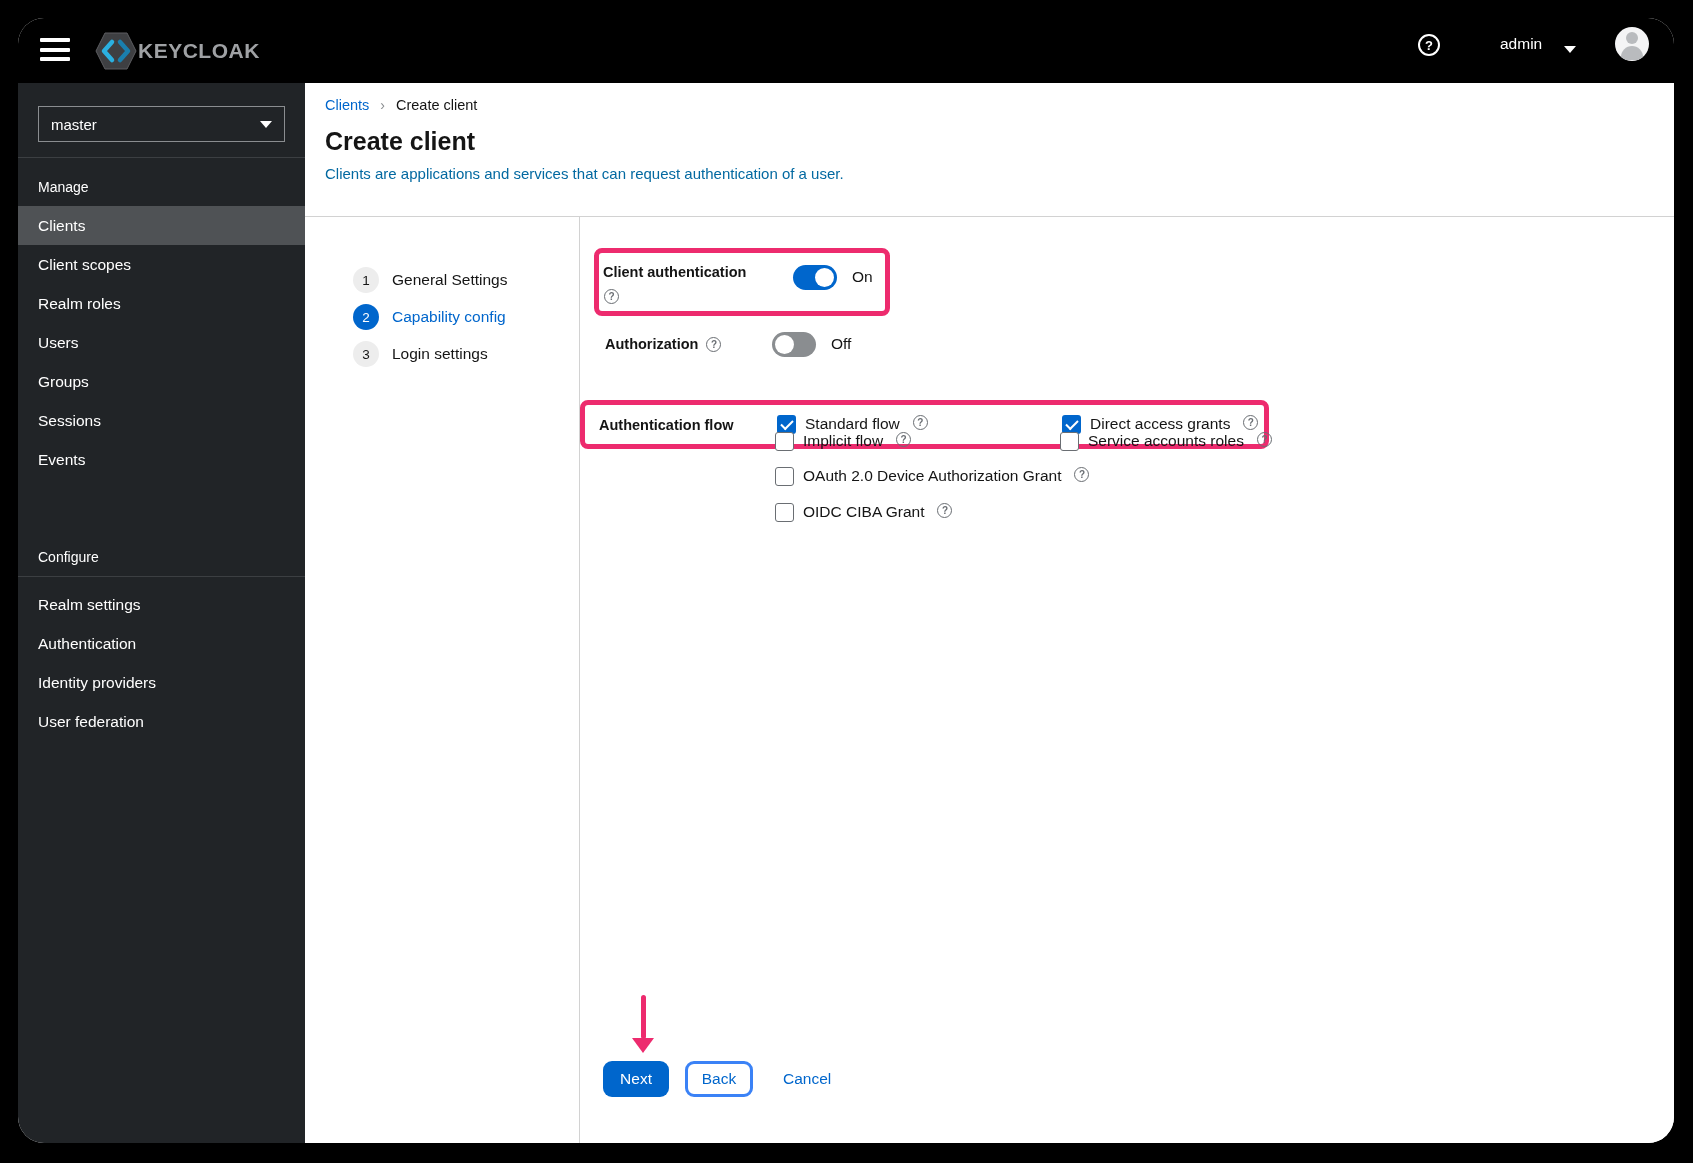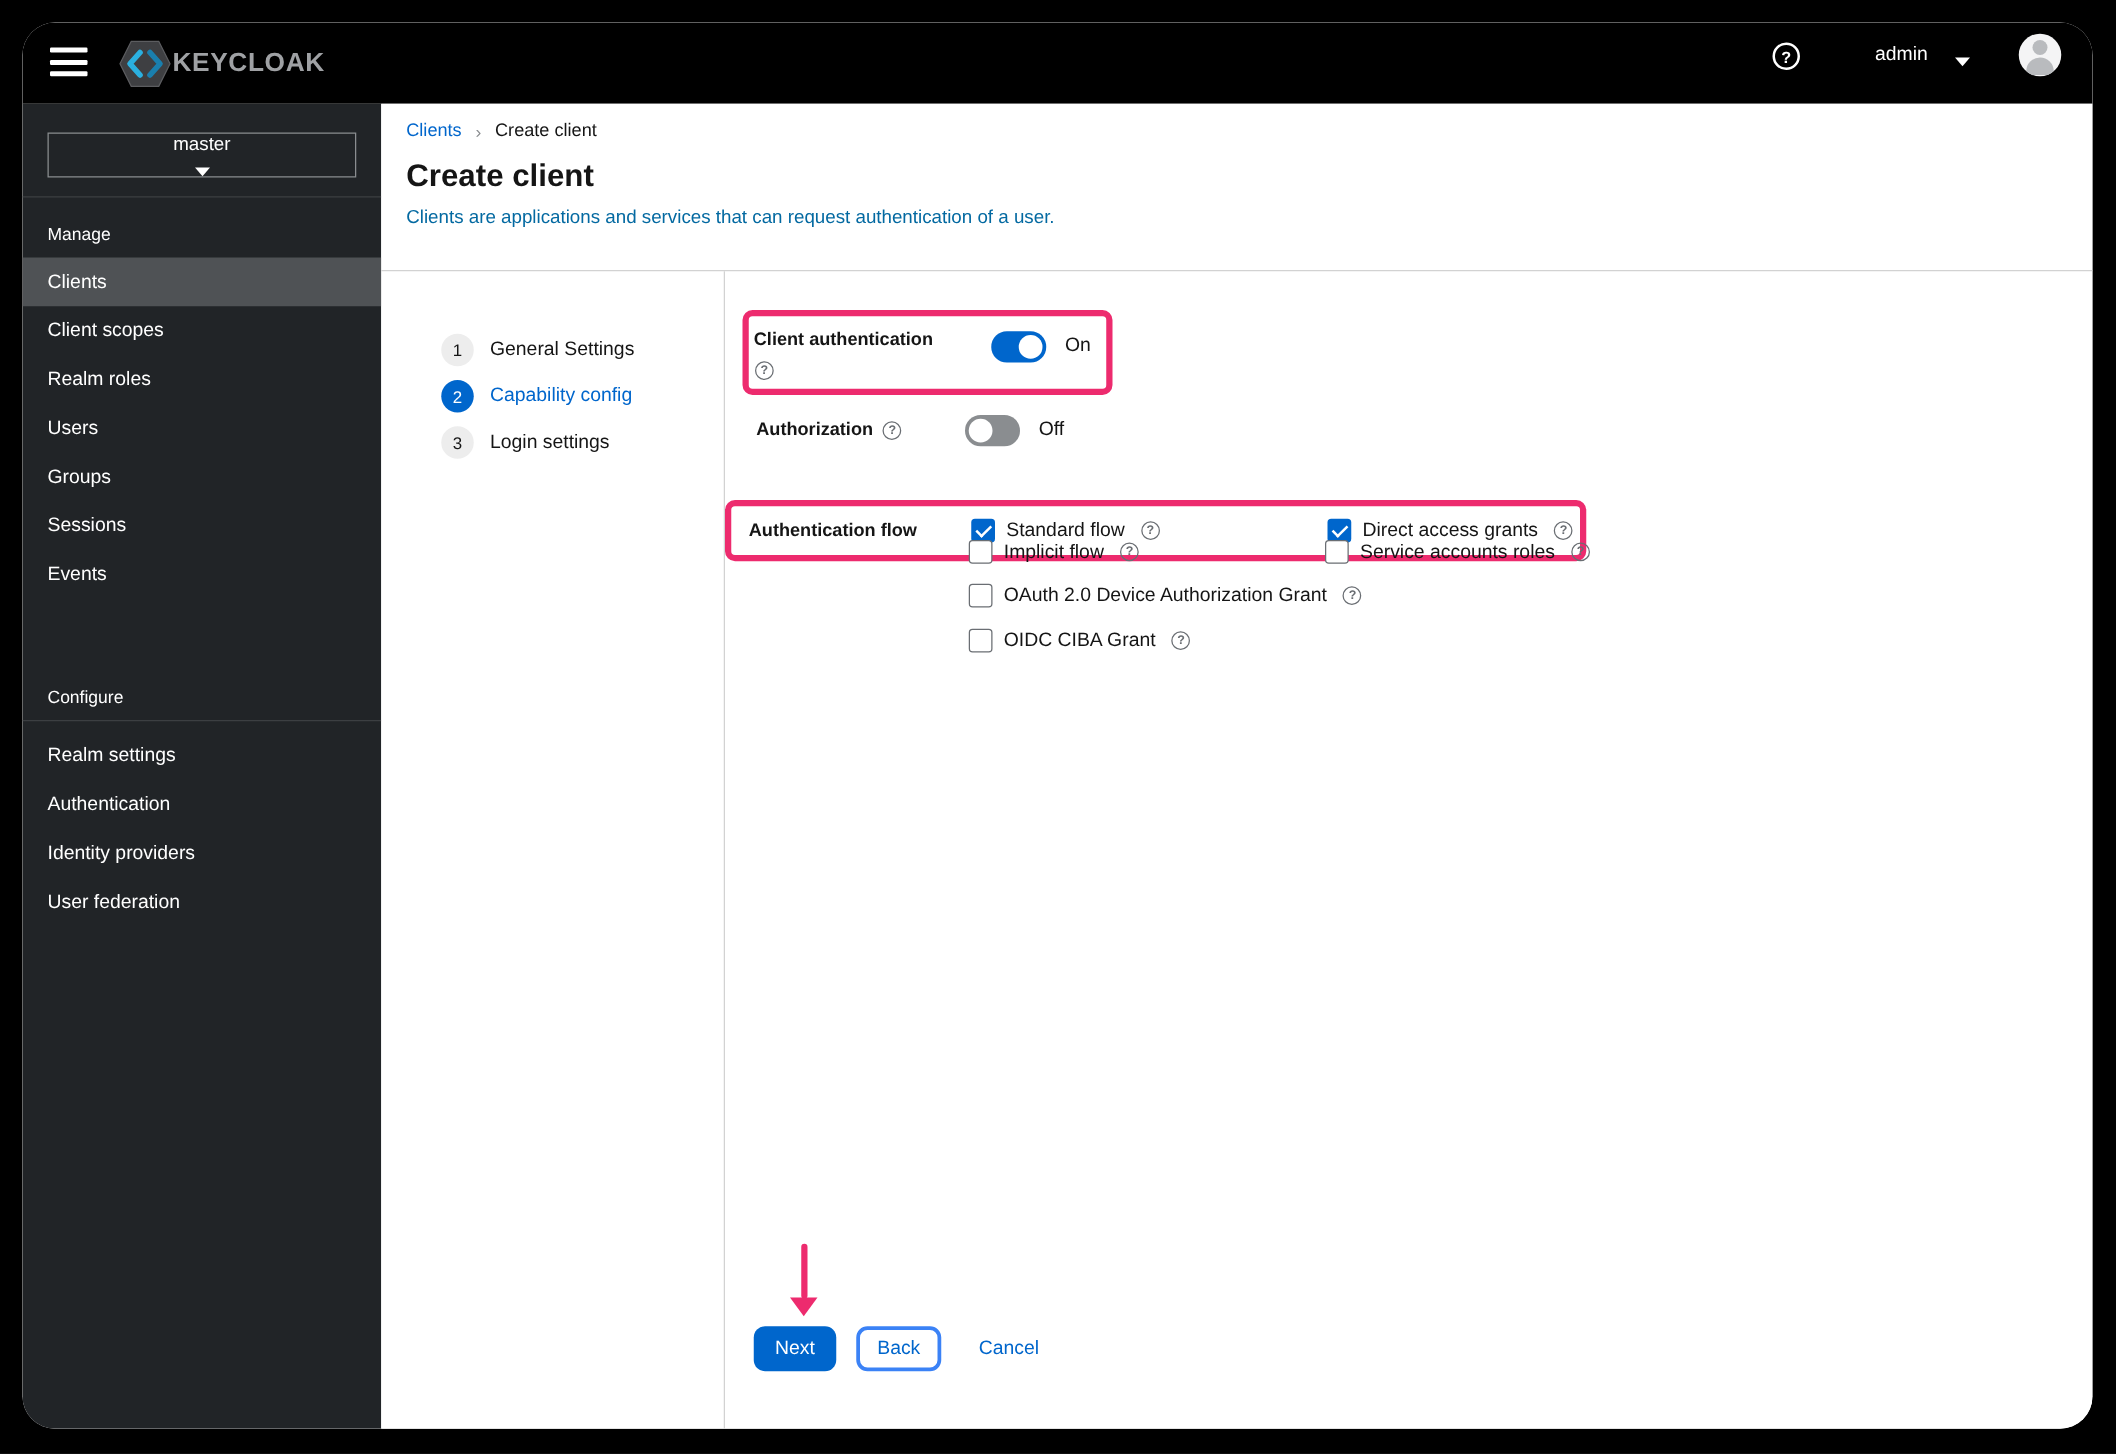--- a/index.html
+++ b/index.html
@@ -15,21 +15,21 @@
   .mast-help { position:absolute; left:1400px; top:16px; width:22px; height:22px; border:2px solid #fff; border-radius:50%; color:#fff; font-size:13px; font-weight:700; text-align:center; line-height:19px; cursor:pointer; }
   .mast-help::before { content:"?"; }
   .mast-user { position:absolute; left:1482px; top:17px; color:#fff; font-size:15.5px; cursor:pointer; }
   .mast-caret { position:absolute; left:1546px; top:28px; width:0; height:0; border-left:6px solid transparent; border-right:6px solid transparent; border-top:7px solid #fff; cursor:pointer; }
   .mast-avatar { position:absolute; left:1597px; top:9px; width:34px; height:34px; border-radius:50%; background:#f4f4f5; overflow:hidden; cursor:pointer; }
   .mast-avatar::before { content:""; position:absolute; top:5px; left:50%; transform:translateX(-50%); width:12px; height:12px; border-radius:50%; background:#b9bbbe; }
   .mast-avatar::after { content:""; position:absolute; top:19px; left:50%; transform:translateX(-50%); width:22px; height:14px; border-radius:11px 11px 0 0; background:#b9bbbe; }
 
   
   .sidebar { position:absolute; left:0; top:65px; width:287px; bottom:0; background:#212427; color:#fff; }
-  .realm-select { margin:23px 20px 0 20px; height:36px; border:1px solid #8a8d90; display:flex; align-items:center; justify-content:space-between; padding:0 12px; font-size:15px; cursor:pointer;flex-direction:column; }
+  .realm-select { margin:23px 20px 0 20px; height:36px; border:1px solid #8a8d90; display:flex; align-items:center; justify-content:space-between; padding:0 12px; font-size:15px; cursor:pointer; }
   .realm-caret { width:0; height:0; border-left:6px solid transparent; border-right:6px solid transparent; border-top:7px solid #fff; }
   .side-divider { margin-top:15px; border-top:1px solid #3c3f42; }
   .nav-section-title { padding:21px 0 11px 20px; font-size:14px; color:#fff; }
   .nav-item { height:39px; line-height:39px; padding-left:20px; font-size:15.5px; cursor:pointer; }
   .nav-item.selected { background:#4f5255; }
   .section-configure { margin-top:49px; }
   .section-configure .side-divider { margin-top:0; }
 
   
   .main { position:absolute; left:287px; top:65px; right:0; bottom:0; background:#fff; }
@@ -66,21 +66,21 @@
   .toggle.on { background:#0066cc; } .toggle.on .knob { right:3px; }
   .toggle.off { background:#8a8d90; } .toggle.off .knob { left:3px; }
   .toggle-state { font-size:15.5px; color:#151515; padding-top:3px; }
 
   .row-authorization { position:absolute; left:25px; top:112px; height:30px; display:flex; align-items:center; }
   .row-authorization .lbl-wrap { width:167px; display:flex; align-items:center; gap:8px; }
   .row-authorization .toggle-state { padding-top:0; margin-left:15px; }
 
   .hl-box2 { left:0; top:155px; width:689px; height:49px; display:flex; align-items:center; padding-left:14px;margin-top:28px; }
   .hl-box2 .flow-label { width:178px; }
-  .opt { display:flex; align-items:center; gap:9px; }
+  .opt { display:flex; gap:9px; }
   .opt .opt-label { font-size:15.5px; color:#151515; }
   .opt .help-q { margin-left:4px; }
   .opt-a { width:285px; }
   .cb { width:19px; height:19px; border-radius:3px; position:relative; flex:none; cursor:pointer; }
   .cb.checked { background:#0066cc; }
   .cb.checked::after { content:""; position:absolute; left:3.5px; top:4.5px; width:10px; height:5px; border-left:2.5px solid #fff; border-bottom:2.5px solid #fff; transform:rotate(-45deg); }
   .cb.un { background:#fff; border:1px solid #6a6e73; }
   .opt-row { position:absolute; left:195px; display:flex; }
   .opt-row2 { top:215px; } .opt-row3 { top:250px; } .opt-row4 { top:286px; }
 

